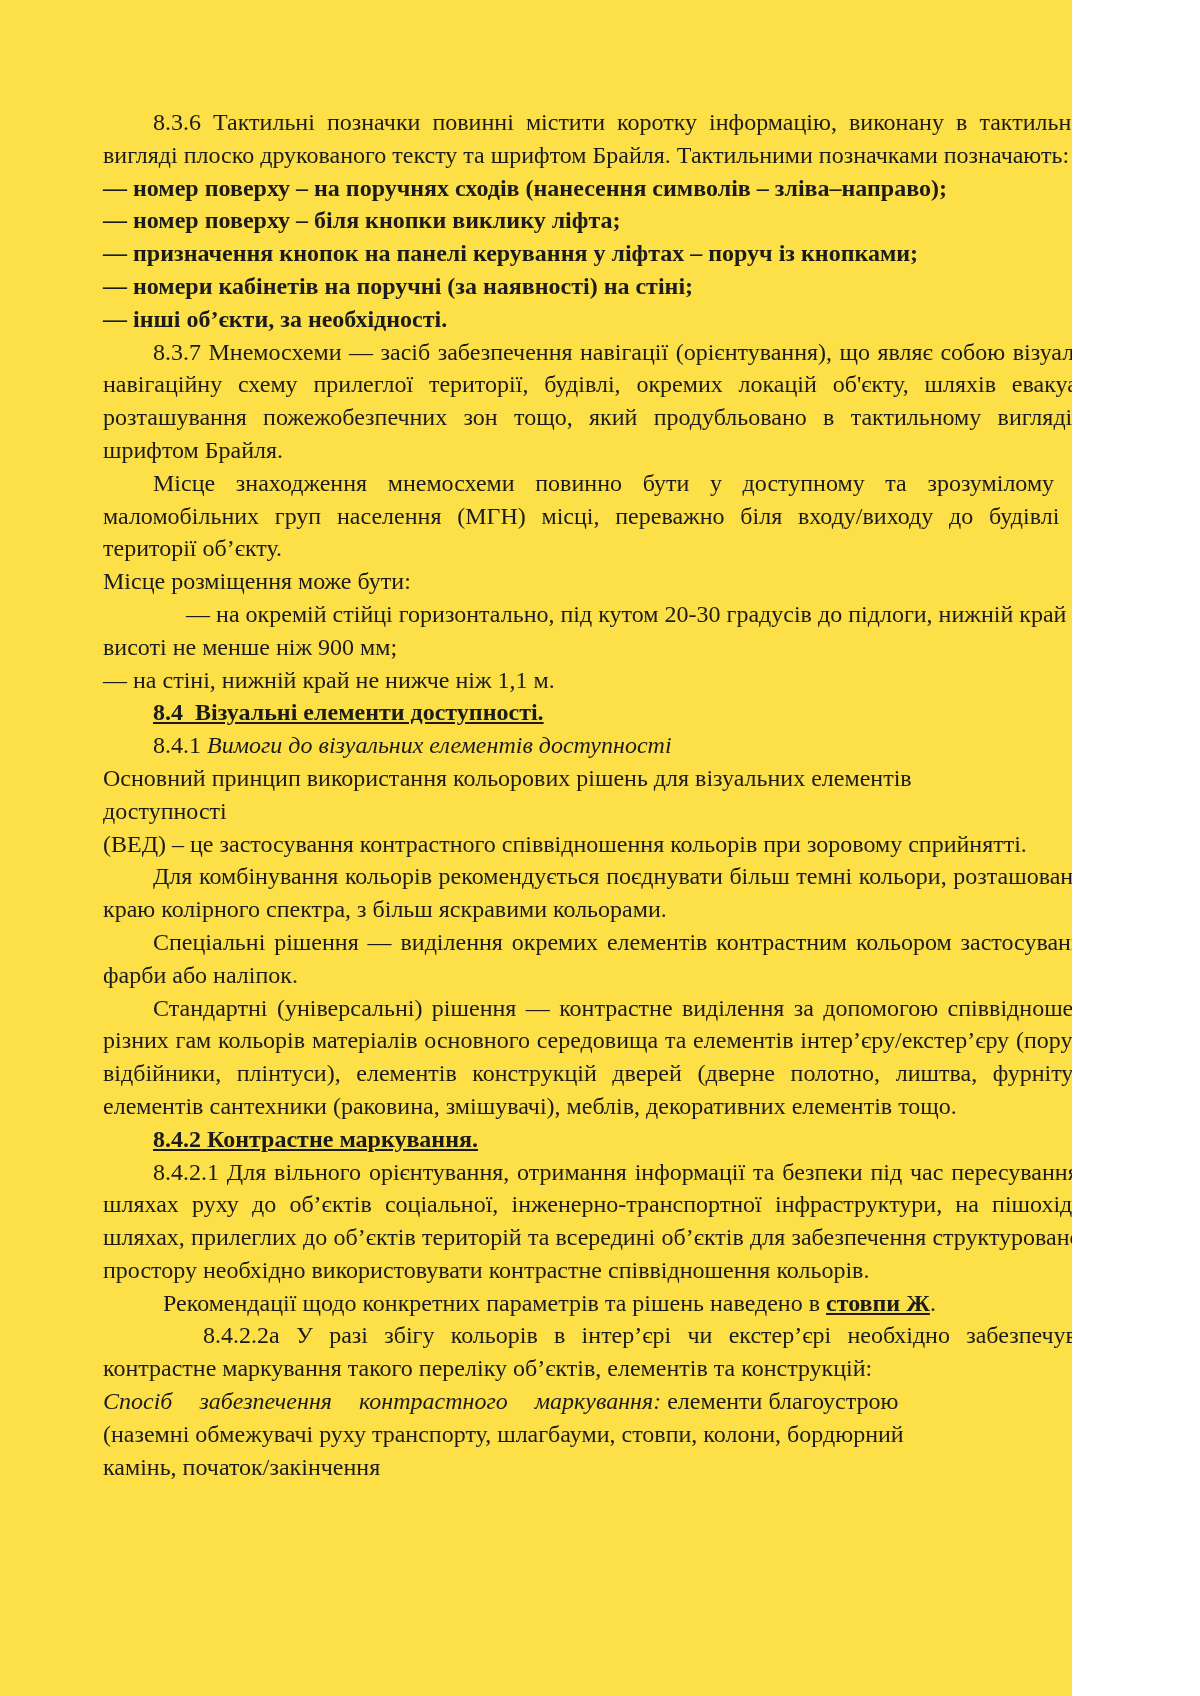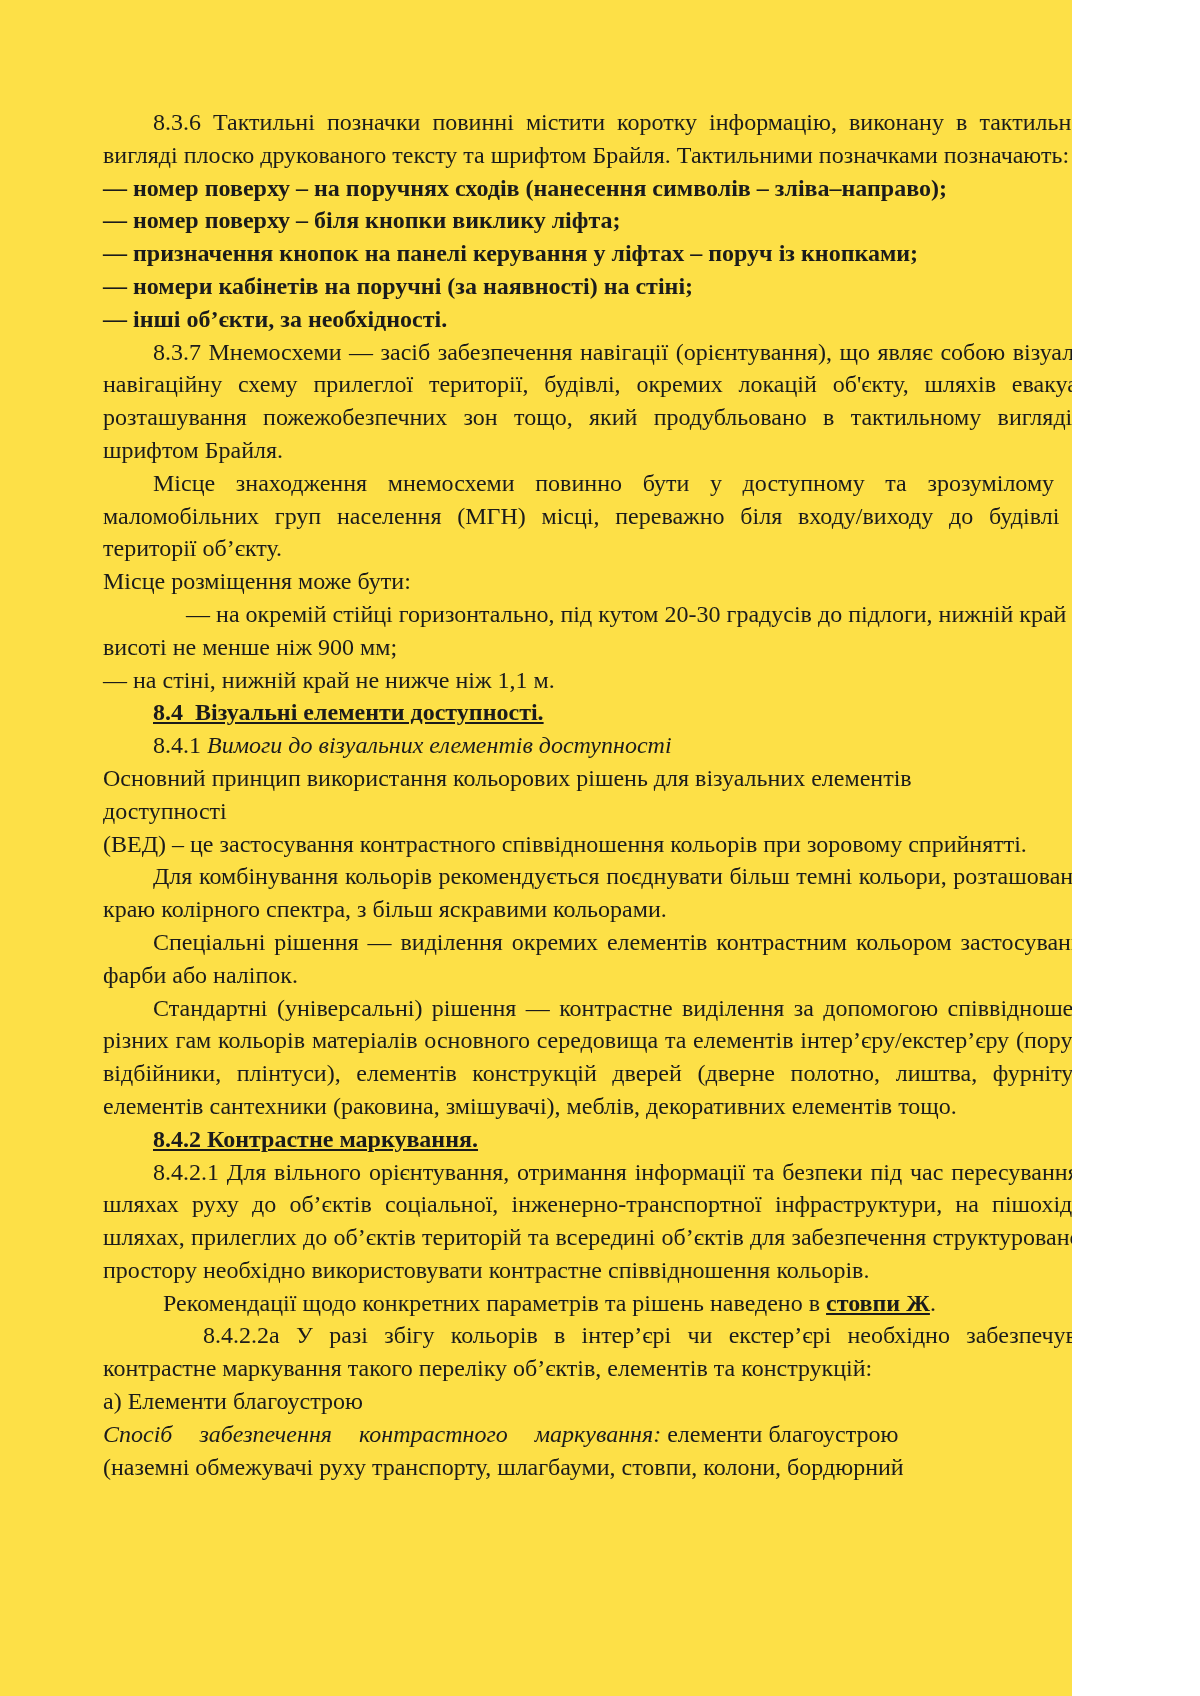--- a/index.html
+++ b/index.html
@@ -84,19 +84,19 @@
     <p class="just ind50">Стандартні (універсальні) рішення — контрастне виділення за допомогою співвідношення різних гам кольорів матеріалів основного середовища та елементів інтер’єру/екстер’єру (поручні, відбійники, плінтуси), елементів конструкцій дверей (дверне полотно, лиштва, фурнітура), елементів сантехники (раковина, змішувачі), меблів, декоративних елементів тощо.</p>
 
     <p class="ind50 bold">8.4.2 Контрастне маркування.</p>
 
     <p class="just ind50">8.4.2.1 Для вільного орієнтування, отримання інформації та безпеки під час пересування на шляхах руху до об’єктів соціальної, інженерно-транспортної інфраструктури, на пішохідних шляхах, прилеглих до об’єктів територій та всередині об’єктів для забезпечення структурованості простору необхідно використовувати контрастне співвідношення кольорів.</p>
 
     <p class="ind60"><span>Рекомендації щодо конкретних параметрів та рішень наведено в </span><span class="bold">стовпи Ж</span><span>.</span></p>
 
     <p class="just ind100">8.4.2.2а У разі збігу кольорів в інтер’єрі чи екстер’єрі необхідно забезпечувати контрастне маркування такого переліку об’єктів, елементів та конструкцій:</p>
 
-    <div class="line ml77">а) Елементи благоустрою</div>
 
     <div class="line ml50 nowrap"><span class="italic wide-words">Спосіб забезпечення контрастного маркування:</span><span> елементи благоустрою</span></div>
     <div class="line ml132 nowrap">(наземні обмежувачі руху транспорту, шлагбауми, стовпи, колони, бордюрний</div>
+    <div class="line ml52 nowrap">камінь, початок/закінчення</div>
 
   </div>
 </div>
 
 </body></html>

